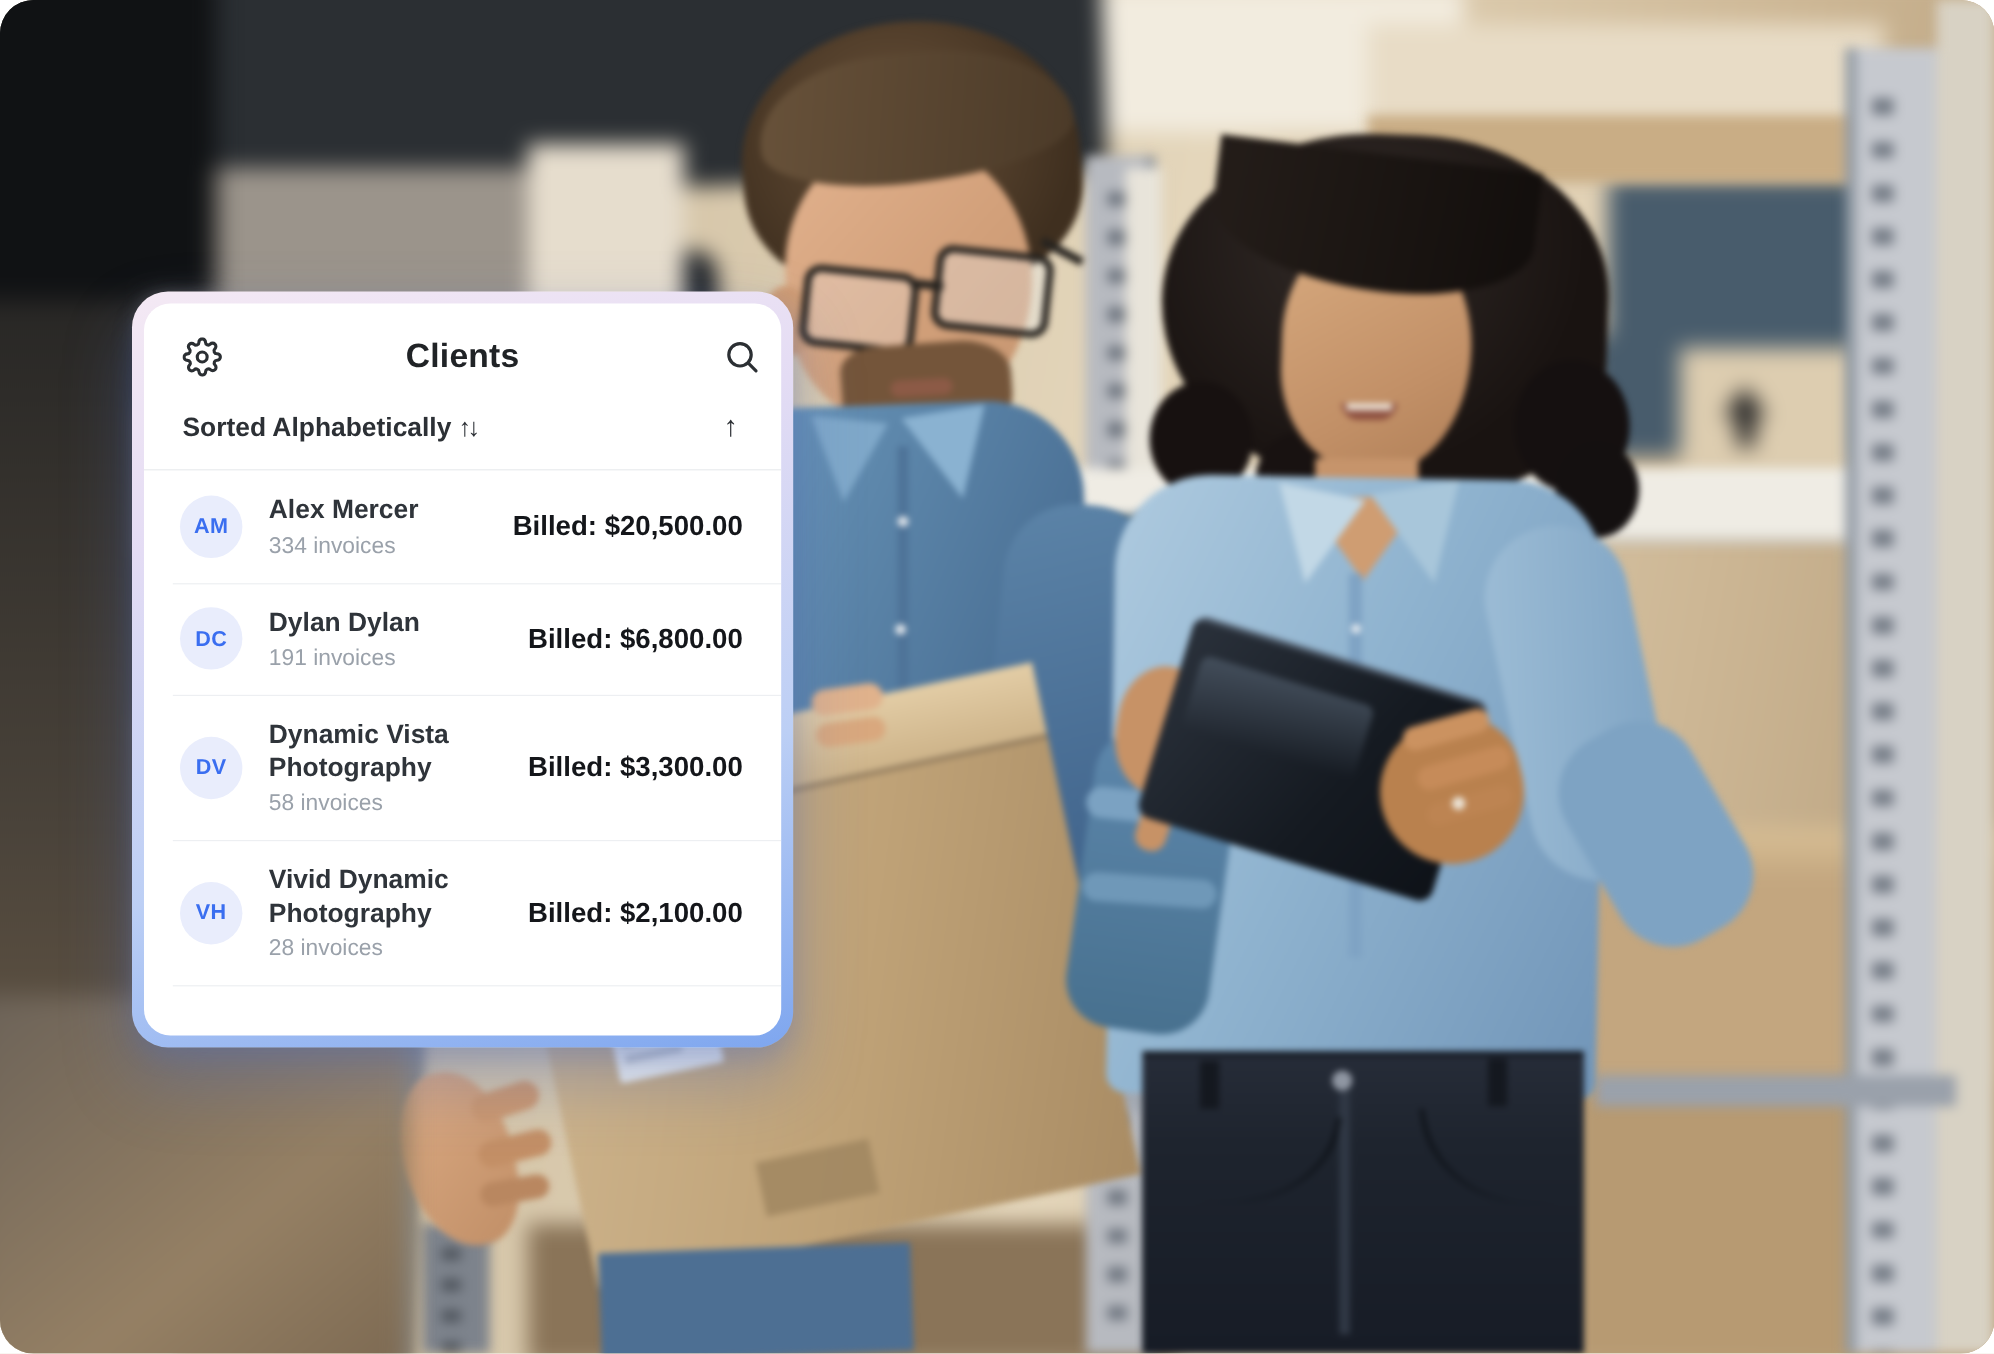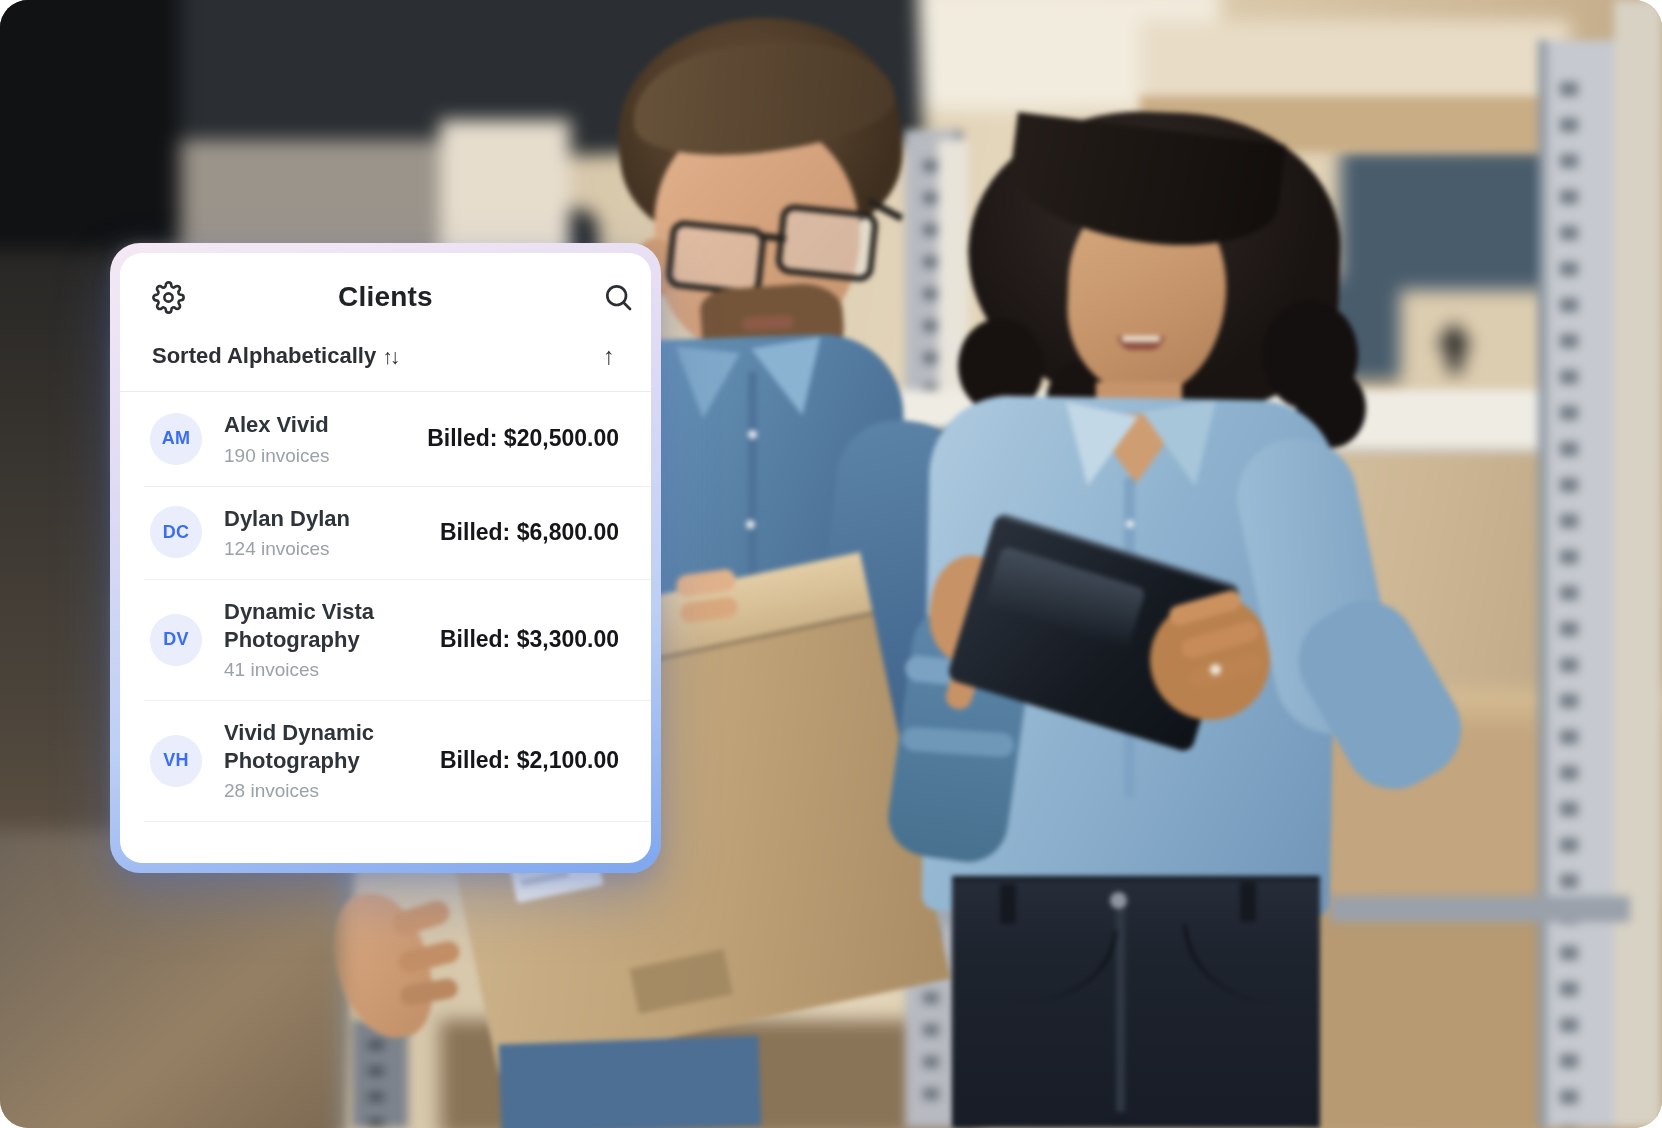--- a/index.html
+++ b/index.html
@@ -213,38 +213,38 @@
           <span>↑</span>
         </div>
       </div>
 
       <div class="full-divider"></div>
 
       <ul class="client-list">
         <li class="client-row">
           <div class="avatar">AM</div>
           <div class="client-text">
-            <div class="client-name">Alex Vivid</div>
-            <div class="client-invoices">190 invoices</div>
+            <div class="client-name">Alex Mercer</div>
+            <div class="client-invoices">334 invoices</div>
           </div>
           <div class="client-billed">Billed: $20,500.00</div>
         </li>
         <li class="client-row">
           <div class="avatar">DC</div>
           <div class="client-text">
             <div class="client-name">Dylan Dylan</div>
-            <div class="client-invoices">124 invoices</div>
+            <div class="client-invoices">191 invoices</div>
           </div>
           <div class="client-billed">Billed: $6,800.00</div>
         </li>
         <li class="client-row">
           <div class="avatar">DV</div>
           <div class="client-text">
             <div class="client-name">Dynamic Vista Photography</div>
-            <div class="client-invoices">41 invoices</div>
+            <div class="client-invoices">58 invoices</div>
           </div>
           <div class="client-billed">Billed: $3,300.00</div>
         </li>
         <li class="client-row">
           <div class="avatar">VH</div>
           <div class="client-text">
             <div class="client-name">Vivid Dynamic Photography</div>
             <div class="client-invoices">28 invoices</div>
           </div>
           <div class="client-billed">Billed: $2,100.00</div>

